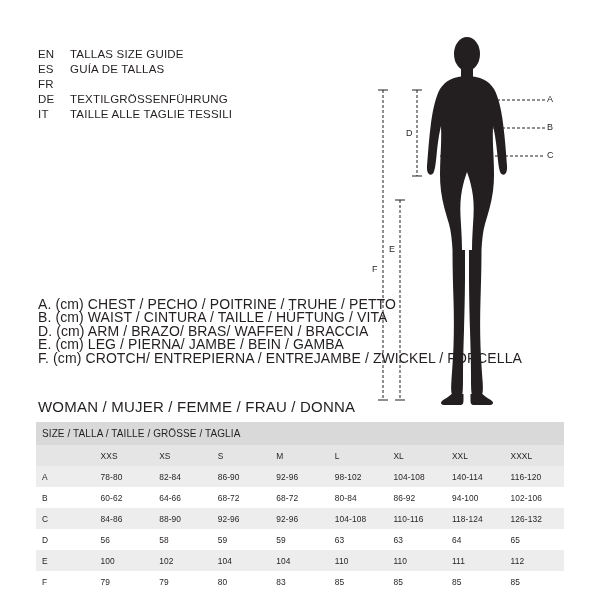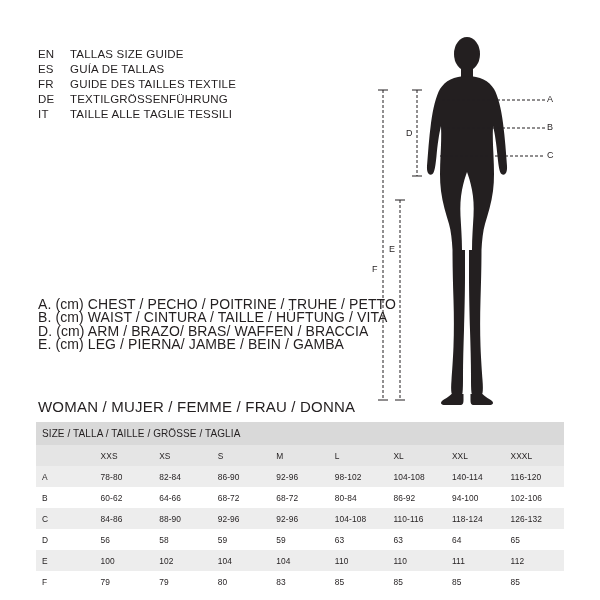--- a/index.html
+++ b/index.html
@@ -137,21 +137,20 @@
     <div class="title-row">
       <div class="title-lang">EN</div>
       <div class="title-text">TALLAS SIZE GUIDE</div>
     </div>
     <div class="title-row">
       <div class="title-lang">ES</div>
       <div class="title-text">GUÍA DE TALLAS</div>
     </div>
     <div class="title-row">
       <div class="title-lang">FR</div>
-      <div class="title-text">GUIDE DES TAILLES TEXTILE</div>
     </div>
     <div class="title-row">
       <div class="title-lang">DE</div>
       <div class="title-text">TEXTILGRÖSSENFÜHRUNG</div>
     </div>
     <div class="title-row">
       <div class="title-lang">IT</div>
       <div class="title-text">TAILLE ALLE TAGLIE TESSILI</div>
     </div>
   </div>
@@ -245,20 +244,21 @@
     <div class="mark-label" style="left:56px; top:100px;">D</div>
     <div class="mark-label" style="left:39px; top:216px;">E</div>
     <div class="mark-label" style="left:22px; top:236px;">F</div>
   </div>
 
   <div class="legend">
     <div class="legend-line">A. (cm) CHEST / PECHO / POITRINE / TRUHE / PETTO</div>
     <div class="legend-line">B. (cm) WAIST / CINTURA / TAILLE / HÜFTUNG / VITA</div>
     <div class="legend-line">D. (cm) ARM / BRAZO/ BRAS/ WAFFEN / BRACCIA</div>
     <div class="legend-line">E. (cm) LEG / PIERNA/ JAMBE / BEIN / GAMBA</div>
+    <div class="legend-line">F. (cm) CROTCH/ ENTREPIERNA / ENTREJAMBE / ZWICKEL / FORCELLA</div>
   </div>
 
   <div class="legend-target">WOMAN / MUJER / FEMME / FRAU / DONNA</div>
 
   <div class="table-wrap">
     <table class="size-table">
       <tbody>
         <tr class="head-row">
           <td class="c0" colspan="9">SIZE / TALLA / TAILLE / GRÖSSE / TAGLIA</td>
         </tr>

